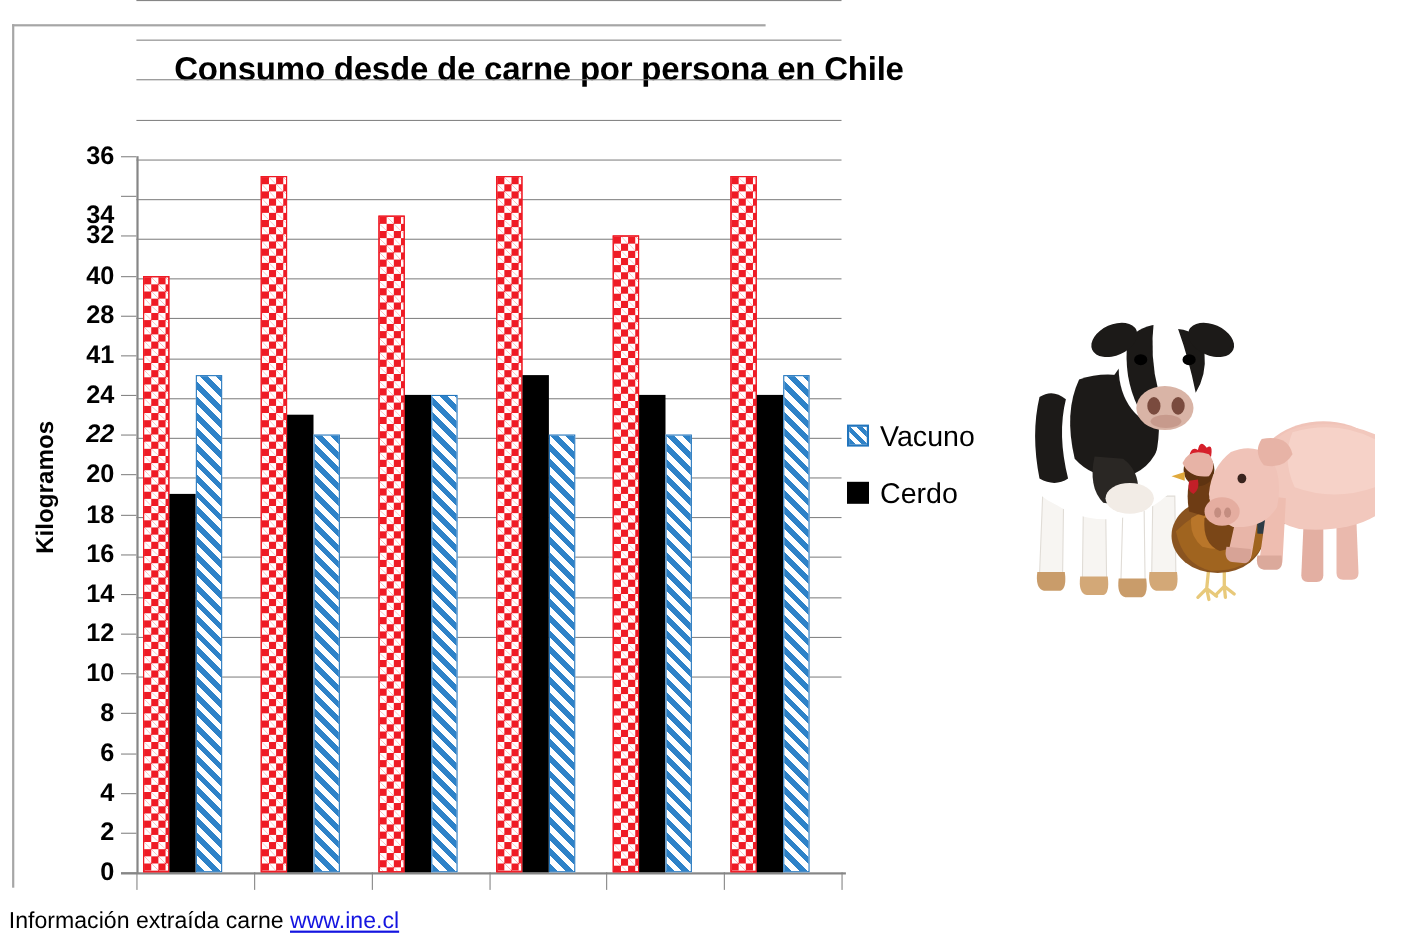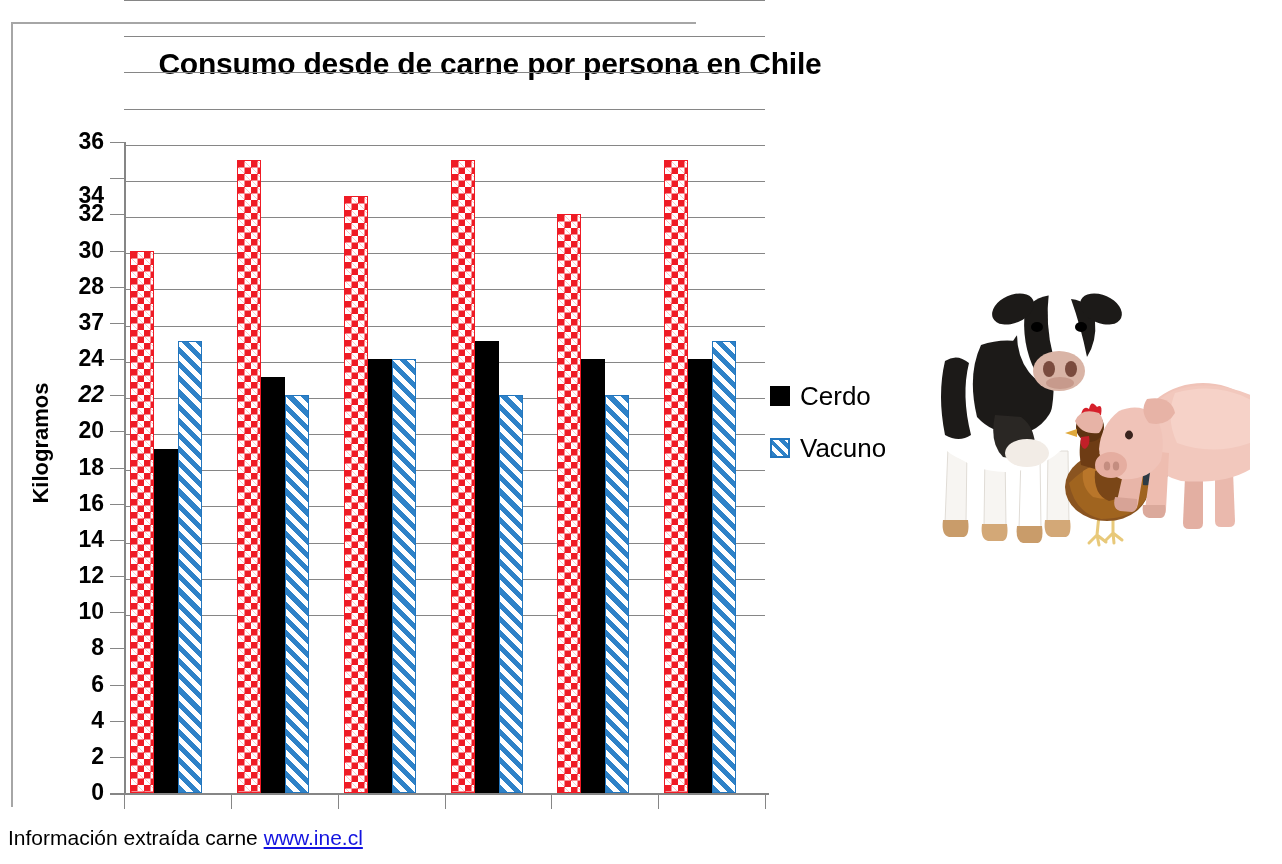--- a/index.html
+++ b/index.html
@@ -290,23 +290,23 @@
       <div class="ytick" style="top: 793px;"></div>
     </div>
 
   <div class="axis-y"></div>
   <div class="axis-x"></div>
 
   <div id="ylabels">
       <div class="ylabel-val" style="top: 130px;">36</div>
       <div class="ylabel-val" style="top: 184px;">34</div>
       <div class="ylabel-val" style="top: 202.333px;">32</div>
-      <div class="ylabel-val" style="top: 238.5px;">30</div>
+      <div class="ylabel-val" style="top: 238.5px;">40</div>
       <div class="ylabel-val" style="top: 274.667px;">28</div>
-      <div class="ylabel-val" style="top: 310.833px;">37</div>
+      <div class="ylabel-val" style="top: 310.833px;">41</div>
       <div class="ylabel-val" style="top: 347px;">24</div>
       <div class="ylabel-val" style="top: 383.167px; font-style: italic;">22</div>
       <div class="ylabel-val" style="top: 419.333px;">20</div>
       <div class="ylabel-val" style="top: 455.5px;">18</div>
       <div class="ylabel-val" style="top: 491.667px;">16</div>
       <div class="ylabel-val" style="top: 527.833px;">14</div>
       <div class="ylabel-val" style="top: 564px;">12</div>
       <div class="ylabel-val" style="top: 600.167px;">10</div>
       <div class="ylabel-val" style="top: 636.333px;">8</div>
       <div class="ylabel-val" style="top: 672.5px;">6</div>
@@ -354,26 +354,26 @@
       <div class="xsep" style="left: 230.833px;"></div>
       <div class="xsep" style="left: 337.667px;"></div>
       <div class="xsep" style="left: 444.5px;"></div>
       <div class="xsep" style="left: 551.333px;"></div>
       <div class="xsep" style="left: 658.167px;"></div>
       <div class="xsep" style="left: 765px;"></div>
     </div>
 
   <div id="legend">
       <div class="legend-row">
+        <span class="legend-swatch vacuno"></span>
+        <span class="legend-label">Vacuno</span>
+      </div>
+      <div class="legend-row">
         <span class="legend-swatch cerdo"></span>
         <span class="legend-label">Cerdo</span>
-      </div>
-      <div class="legend-row">
-        <span class="legend-swatch vacuno"></span>
-        <span class="legend-label">Vacuno</span>
       </div>
     </div>
 </div>
 
 <div id="photo">
   <svg width="365" height="290" viewBox="0 0 365 290" xmlns="http://www.w3.org/2000/svg">
     <rect x="0" y="0" width="365" height="290" fill="#ffffff"></rect>
 
     <g>
 

